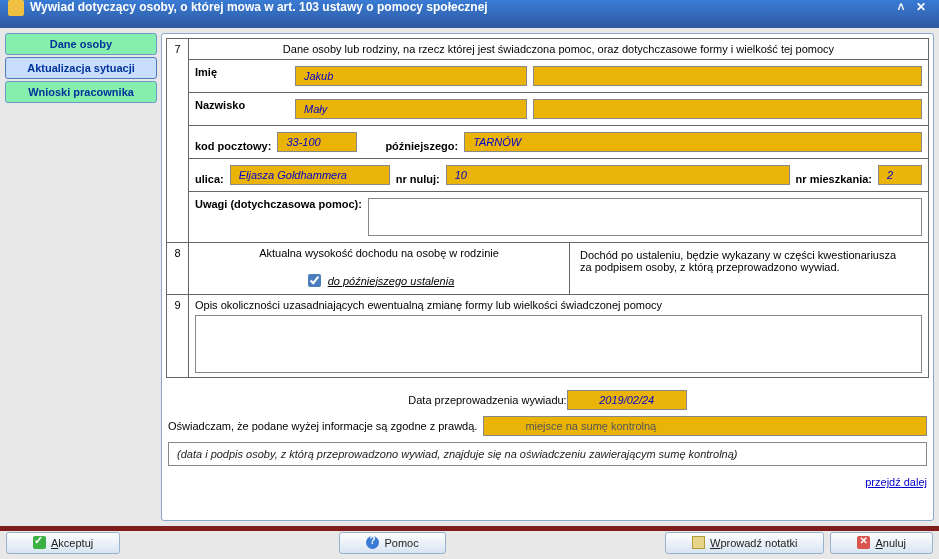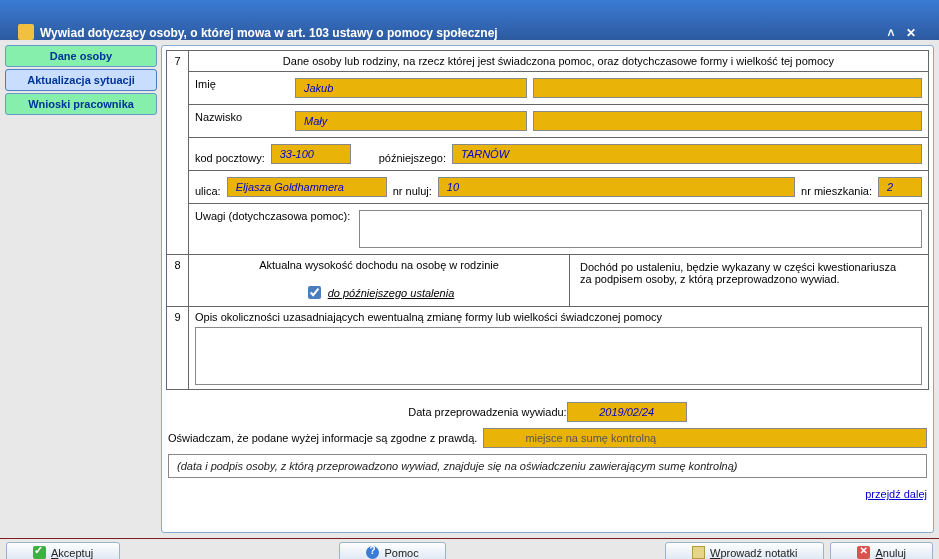--- a/index.html
+++ b/index.html
@@ -6,27 +6,27 @@
     body {
       margin: 0;
       font-family: Tahoma, Verdana, sans-serif;
       font-size: 11px;
       background: #e8e8e8;
       width: 939px;
       height: 559px;
       overflow: hidden;
     }
     .titlebar {
-      height: 40px;
+      height: 28px;
       background: linear-gradient(to bottom, #3a7bd5, #2d5aa0);
       color: #fff;
       font-weight: bold;
       display: flex;
-      align-items: flex-end;
-      padding: 0 18px;
+      align-items: flex-start;
+      padding: 0 8px;
       font-size: 12px;
     }
     .titlebar .icon { width: 16px; height: 16px; margin-right: 6px; background: #f0c040; border-radius: 2px; display: inline-block; }
     .titlebar .title { flex: 1; }
     .titlebar .ctrl { width: 20px; text-align: center; font-weight: bold; cursor: pointer; }
     .content {
       display: flex;
       height: 498px;
       padding: 5px;
       gap: 4px;
@@ -62,21 +62,21 @@
       position: relative;
     }
     .scroll-area {
       flex: 1;
     }
     table.form { width: 100%; border-collapse: collapse; }
     table.form td { border: 1px solid #666; padding: 4px 6px; vertical-align: top; }
     .num { width: 22px; text-align: center; font-weight: normal; }
     .section-header { text-align: center; padding: 6px; }
     .row-fields { display: flex; align-items: flex-end; gap: 6px; flex-wrap: nowrap; }
-    .lbl { white-space: nowrap; }
+    .lbl { white-space: nowrap; font-weight: bold; }
     .field {
       border: 1px solid #888;
       background: #eab308;
       color: #0000cc;
       font-style: italic;
       padding: 2px 6px;
       height: 20px;
       display: inline-flex;
       align-items: center;
       font-family: inherit;
@@ -95,21 +95,21 @@
     .note-box { border: 1px solid #888; height: 58px; margin-top: 4px; }
     .bottom-block { padding: 6px 2px 0 2px; }
     .date-row { display: flex; align-items: center; justify-content: center; margin: 6px 0; }
     .decl-row { display: flex; align-items: center; gap: 6px; margin: 6px 0; }
     .decl-row .field { flex: 1; color: #555; font-style: normal; padding-left: 41px; }
     .italic-box { border: 1px solid #888; padding: 5px 8px; font-style: italic; color: #222; }
     .link-row { text-align: right; padding-top: 10px; }
     .link { color: #0000cc; text-decoration: underline; cursor: pointer; }
     .footer {
       height: 28px;
-      border-top: 1px solid #7f1d1d;
+      border-top: 5px solid #7f1d1d;
       display: flex;
       align-items: center;
       padding: 0 6px;
       gap: 6px;
       background: #e8e8e8;
     }
     .spacer { flex: 1; }
     .btn {
       display: inline-flex;
       align-items: center;

